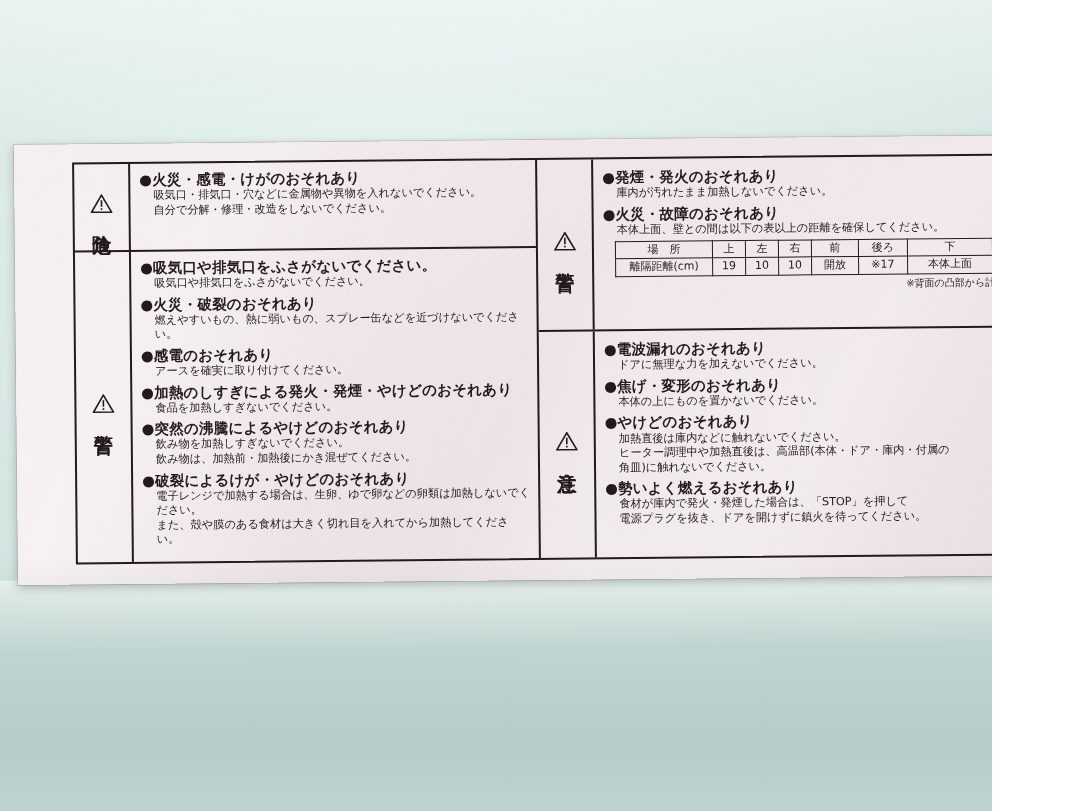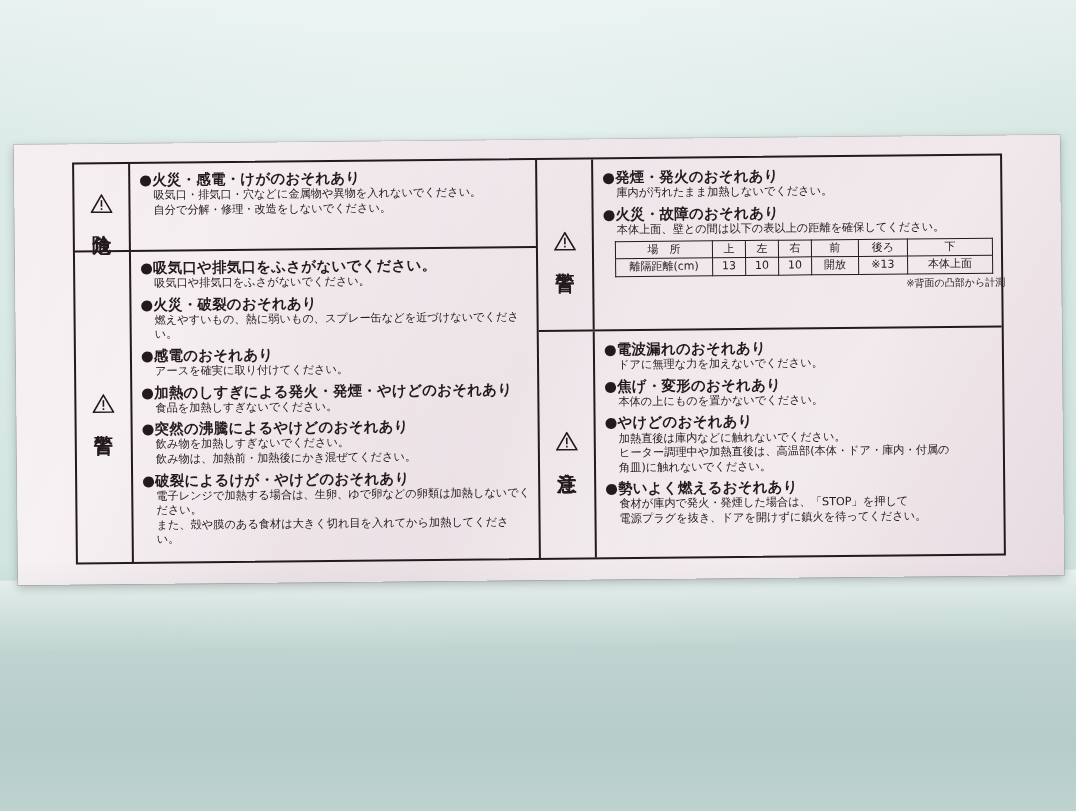--- a/index.html
+++ b/index.html
@@ -10,21 +10,21 @@
   body {
     width: 1080px;
     height: 811px;
     overflow: hidden;
     font-family: "DejaVu Sans", "Liberation Sans", sans-serif;
   }
 
   
   #photo {
     position: relative;
-    width: 1076px;
+    width: 992px;
     height: 811px;
     background:
       radial-gradient(ellipse 900px 500px at 40% 20%, #e4f1ee 0%, #dcebe8 45%, #cfe3df 100%),
       linear-gradient(180deg, #e2efec 0%, #d9eae6 55%, #cde2dd 100%);
     overflow: hidden;
   }
   
   #photo::after {
     content: "";
     position: absolute;
@@ -281,25 +281,25 @@
                   <th class="label">場　所</th>
                   <th>上</th>
                   <th>左</th>
                   <th>右</th>
                   <th>前</th>
                   <th>後ろ</th>
                   <th>下</th>
                 </tr>
                 <tr>
                   <td class="label">離隔距離(cm)</td>
-                  <td>13</td>
+                  <td>19</td>
                   <td>10</td>
                   <td>10</td>
                   <td>開放</td>
-                  <td>※13</td>
+                  <td>※17</td>
                   <td>本体上面</td>
                 </tr>
               </tbody>
                 </table>
             </div>
             <div class="note">※背面の凸部から計測</div>
           </div>
         </div>
 
         <div class="panel" style="flex:1 1 auto;">

